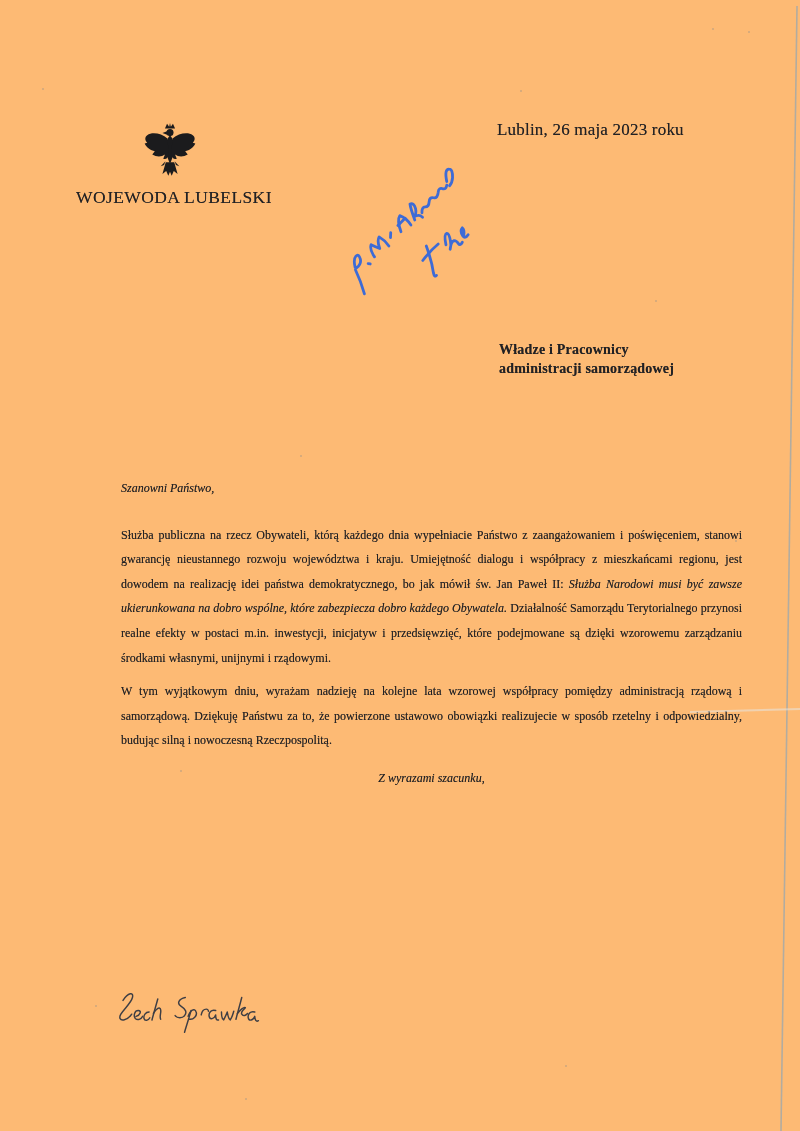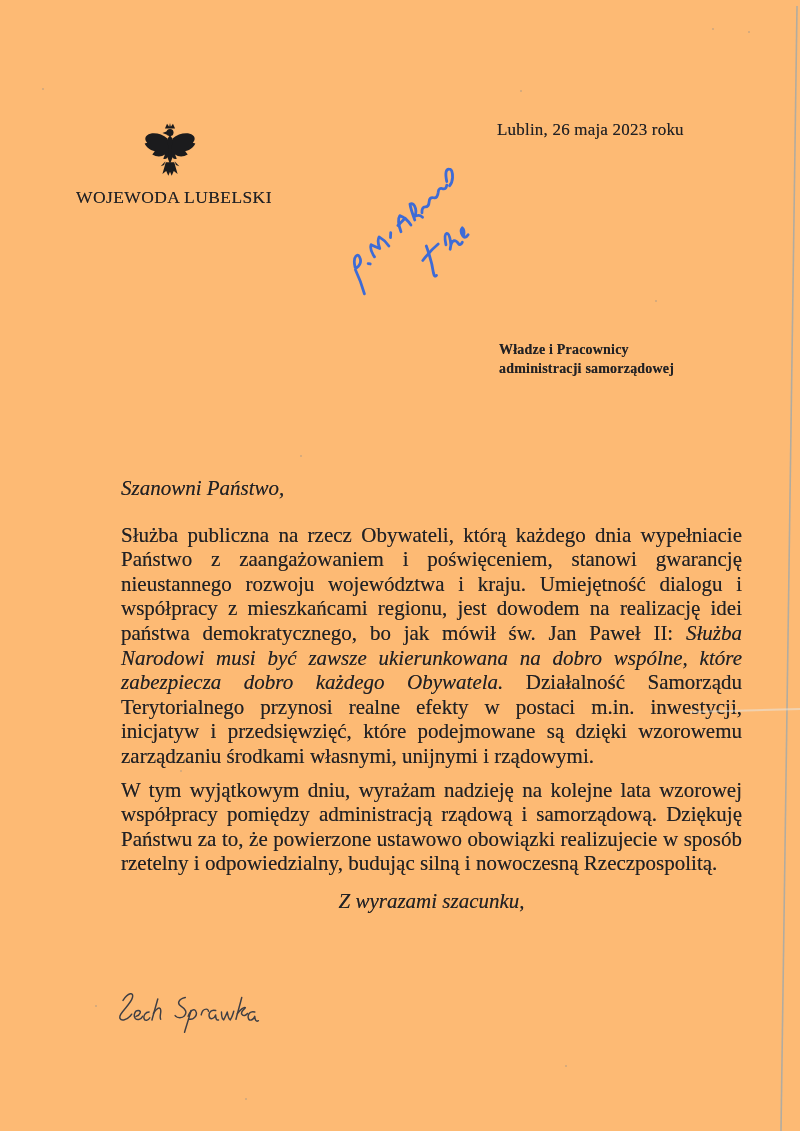--- a/index.html
+++ b/index.html
@@ -31,21 +31,21 @@
 
   .blue-note{position:absolute;left:326px;top:142px;}
 
   .recipient{
     position:absolute;left:467px;top:341px;
     font-weight:bold;font-size:14px;line-height:18.5px;letter-spacing:.2px;margin-left:32px;
   }
 
   .letter-body{
     position:absolute;left:121px;top:476px;width:621px;
-    font-size:21px;line-height:24.6px;
+    font-size:12px;line-height:24.6px;
     text-align:justify;
   }
   .letter-body p{margin:0 0 9px 0;}
   .salutation{font-style:italic;margin-bottom:22px !important;text-align:left;}
   .quote{font-style:italic;}
   .closing{font-style:italic;margin-top:13px !important;text-align:center;}
 
   .signature{position:absolute;left:110px;top:984px;}
 
   .speck{

